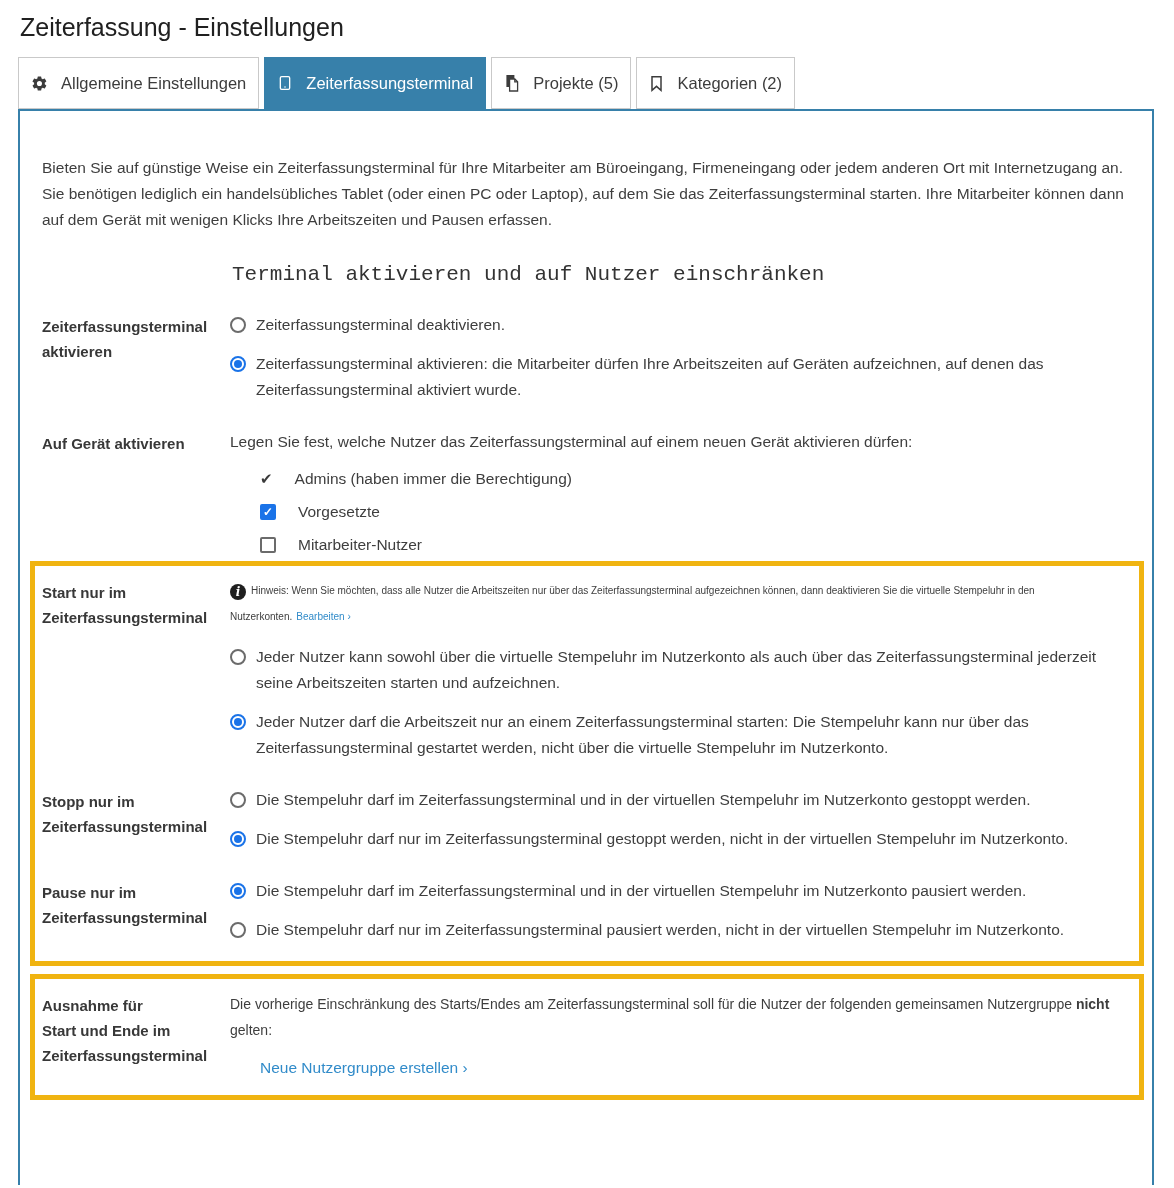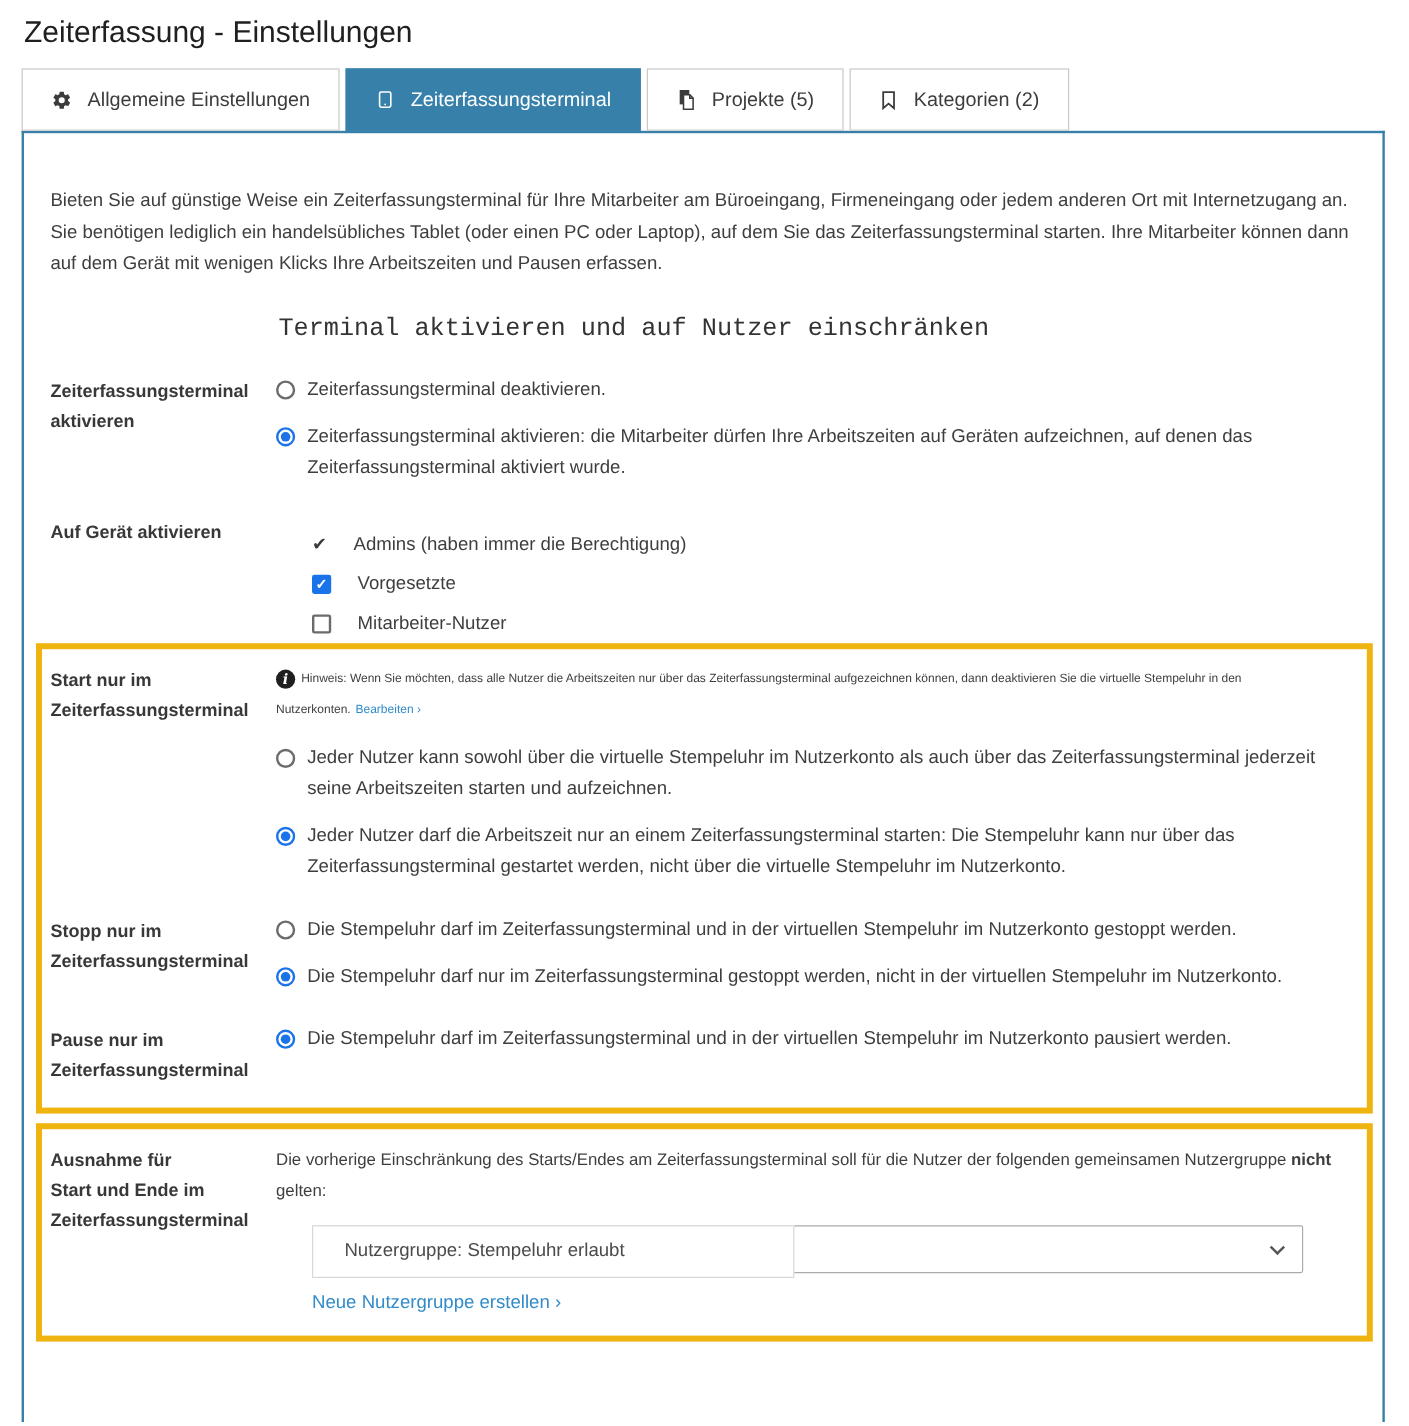--- a/index.html
+++ b/index.html
@@ -15,21 +15,21 @@
     width:1174px;height:1188px;overflow:hidden;background:#fff;
     font-family:"Liberation Sans",sans-serif;color:var(--text);
   }
   .page{padding:0 20px 0 18px;}
   .page-title{
     margin:13px 0 15px 2px;font-size:25px;font-weight:400;color:#202020;
   }
   
   .tabs{display:flex;gap:5px;align-items:flex-end;}
   .tab{
-    display:flex;align-items:center;gap:13px;height:52px;padding:0 24px;
+    display:flex;align-items:center;gap:13px;height:52px;padding:0 12px;
     background:#fff;border:1px solid #c9c9c9;font-size:16.5px;color:#3c3c3c;
     cursor:pointer;white-space:nowrap;
   }
   .tab.active{background:var(--accent);border-color:var(--accent);color:#fff;}
   .tab-icon{display:flex;align-items:center;}
   
   .content{
     border:2px solid var(--accent);border-bottom:none;height:1076px;
     padding:10px 22px 0;overflow:hidden;
   }
@@ -154,20 +154,21 @@
         <label class="option">
           <span class="radio checked"></span>
           <span class="option-text">Zeiterfassungsterminal aktivieren: die Mitarbeiter dürfen Ihre Arbeitszeiten auf Geräten aufzeichnen, auf denen das Zeiterfassungsterminal aktiviert wurde.</span>
         </label>
       </div>
     </div>
 
     <div class="row">
       <div class="row-label">Auf Gerät aktivieren</div>
       <div>
+        <p class="device-desc">Legen Sie fest, welche Nutzer das Zeiterfassungsterminal auf einem neuen Gerät aktivieren dürfen:</p>
         <div class="check-list">
           <div class="check-item">
             <span class="check-glyph"></span>
             <span>Admins (haben immer die Berechtigung)</span>
           </div>
           <label class="check-item">
             <span class="checkbox checked"></span>
             <span>Vorgesetzte</span>
           </label>
           <label class="check-item">
@@ -216,37 +217,37 @@
       </div>
 
       <div class="row">
         <div class="row-label">Pause nur im
 Zeiterfassungsterminal</div>
         <div class="options">
           <label class="option">
             <span class="radio checked"></span>
             <span class="option-text">Die Stempeluhr darf im Zeiterfassungsterminal und in der virtuellen Stempeluhr im Nutzerkonto pausiert werden.</span>
           </label>
+          <label class="option">
+            <span class="radio"></span>
+            <span class="option-text">Die Stempeluhr darf nur im Zeiterfassungsterminal pausiert werden, nicht in der virtuellen Stempeluhr im Nutzerkonto.</span>
+          </label>
         </div>
       </div>
 
     </div>
 
     <div class="highlight-box">
       <div class="row">
         <div class="row-label">Ausnahme für
 Start und Ende im
 Zeiterfassungsterminal</div>
         <div>
           <p class="exception-desc">
             <span>Die vorherige Einschränkung des Starts/Endes am Zeiterfassungsterminal soll für die Nutzer der folgenden gemeinsamen Nutzergruppe </span><span class="bold">nicht</span><span> gelten:</span>
           </p>
-          <div class="select-wrap">
-            <div class="select-inner">Nutzergruppe: Stempeluhr erlaubt</div>
-            <span class="select-chevron"></span>
-          </div>
           <a class="link create-link">Neue Nutzergruppe erstellen ›</a>
         </div>
       </div>
     </div>
 
   </div>
 </div>
 
 </body></html>

